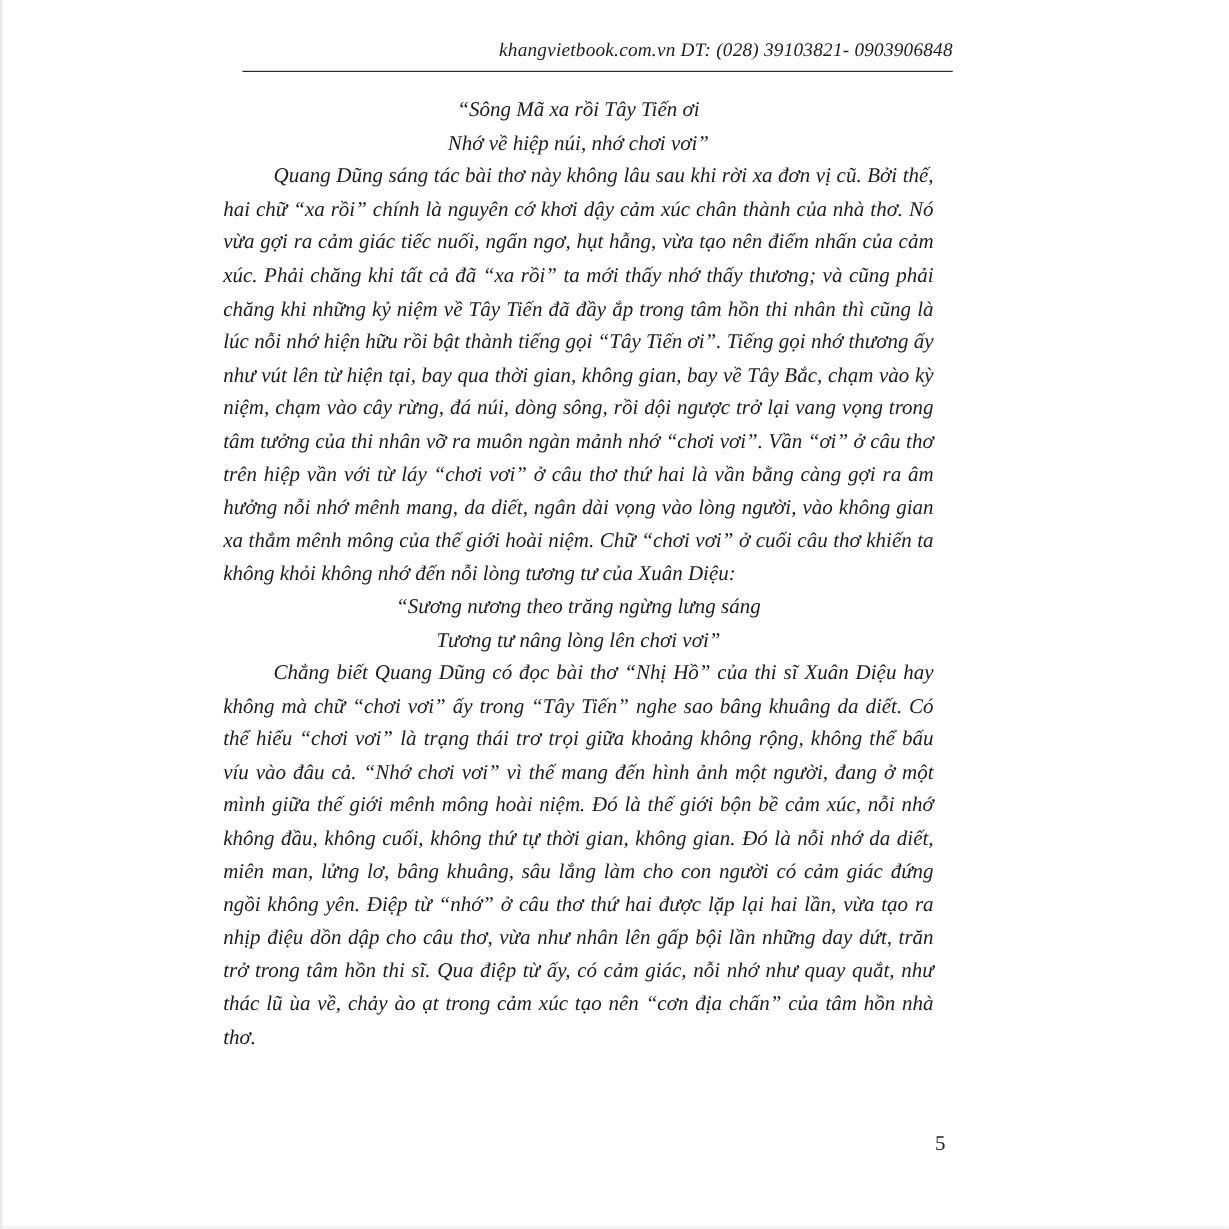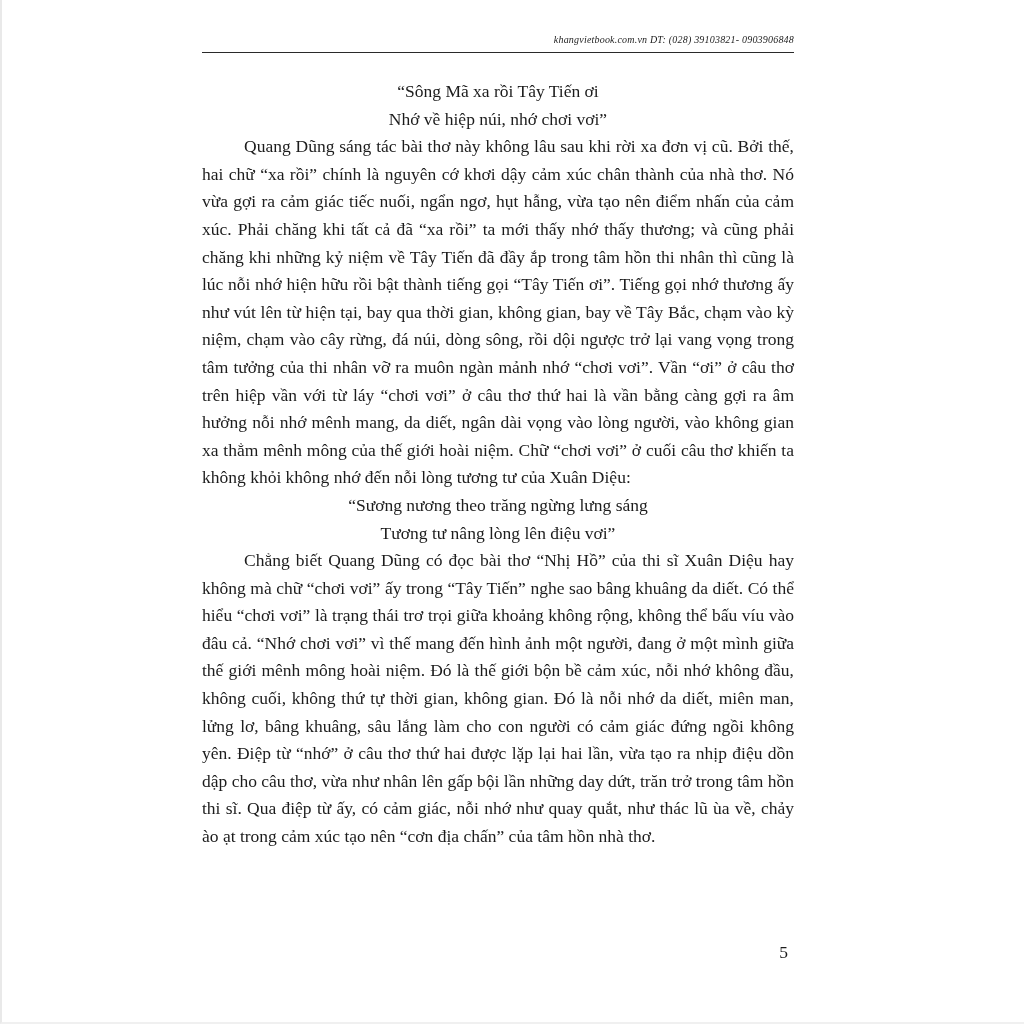--- a/index.html
+++ b/index.html
@@ -19,33 +19,34 @@
     border-left: 2px solid #e9e9e9;
     border-bottom: 2px solid #f0f0f0;
   }
   .running-header {
     position: absolute;
     left: 200px;
     top: 34px;
     width: 592px;
     text-align: right;
     font-style: italic;
-    font-size: 10px;
+    font-size: 16px;
     letter-spacing: 0.2px;
     padding-bottom: 7px;
     border-bottom: 1.6px solid #2a2a2a;
     box-sizing: border-box;
   }
   .page-body {
     position: absolute;
-    left: 200px;
+    left: 184px;
     top: 78px;
     width: 592px;
     font-size: 17.5px;
     line-height: 27.6px;
+    font-style: italic;
   }
   .poem-quote {
     text-align: center;
   }
   .poem-line {
     line-height: 27.6px;
   }
   .para {
     margin: 0;
     text-align: justify;
@@ -71,21 +72,21 @@
 
     <div class="poem-quote">
       <div class="poem-line">“Sông Mã xa rồi Tây Tiến ơi</div>
       <div class="poem-line">Nhớ về hiệp núi, nhớ chơi vơi”</div>
     </div>
 
     <p class="para">Quang Dũng sáng tác bài thơ này không lâu sau khi rời xa đơn vị cũ. Bởi thế, hai chữ “xa rồi” chính là nguyên cớ khơi dậy cảm xúc chân thành của nhà thơ. Nó vừa gợi ra cảm giác tiếc nuối, ngẩn ngơ, hụt hẫng, vừa tạo nên điểm nhấn của cảm xúc. Phải chăng khi tất cả đã “xa rồi” ta mới thấy nhớ thấy thương; và cũng phải chăng khi những kỷ niệm về Tây Tiến đã đầy ắp trong tâm hồn thi nhân thì cũng là lúc nỗi nhớ hiện hữu rồi bật thành tiếng gọi “Tây Tiến ơi”. Tiếng gọi nhớ thương ấy như vút lên từ hiện tại, bay qua thời gian, không gian, bay về Tây Bắc, chạm vào kỳ niệm, chạm vào cây rừng, đá núi, dòng sông, rồi dội ngược trở lại vang vọng trong tâm tưởng của thi nhân vỡ ra muôn ngàn mảnh nhớ “chơi vơi”. Vần “ơi” ở câu thơ trên hiệp vần với từ láy “chơi vơi” ở câu thơ thứ hai là vần bằng càng gợi ra âm hưởng nỗi nhớ mênh mang, da diết, ngân dài vọng vào lòng người, vào không gian xa thẳm mênh mông của thế giới hoài niệm. Chữ “chơi vơi” ở cuối câu thơ khiến ta không khỏi không nhớ đến nỗi lòng tương tư của Xuân Diệu:</p>
 
     <div class="poem-quote">
       <div class="poem-line">“Sương nương theo trăng ngừng lưng sáng</div>
-      <div class="poem-line">Tương tư nâng lòng lên điệu vơi”</div>
+      <div class="poem-line">Tương tư nâng lòng lên chơi vơi”</div>
     </div>
 
     <p class="para">Chẳng biết Quang Dũng có đọc bài thơ “Nhị Hồ” của thi sĩ Xuân Diệu hay không mà chữ “chơi vơi” ấy trong “Tây Tiến” nghe sao bâng khuâng da diết. Có thể hiểu “chơi vơi” là trạng thái trơ trọi giữa khoảng không rộng, không thể bấu víu vào đâu cả. “Nhớ chơi vơi” vì thế mang đến hình ảnh một người, đang ở một mình giữa thế giới mênh mông hoài niệm. Đó là thế giới bộn bề cảm xúc, nỗi nhớ không đầu, không cuối, không thứ tự thời gian, không gian. Đó là nỗi nhớ da diết, miên man, lửng lơ, bâng khuâng, sâu lắng làm cho con người có cảm giác đứng ngồi không yên. Điệp từ “nhớ” ở câu thơ thứ hai được lặp lại hai lần, vừa tạo ra nhịp điệu dồn dập cho câu thơ, vừa như nhân lên gấp bội lần những day dứt, trăn trở trong tâm hồn thi sĩ. Qua điệp từ ấy, có cảm giác, nỗi nhớ như quay quắt, như thác lũ ùa về, chảy ào ạt trong cảm xúc tạo nên “cơn địa chấn” của tâm hồn nhà thơ.</p>
 
 
   </div>
 
   <div class="page-number">5</div>
 
 </div>

